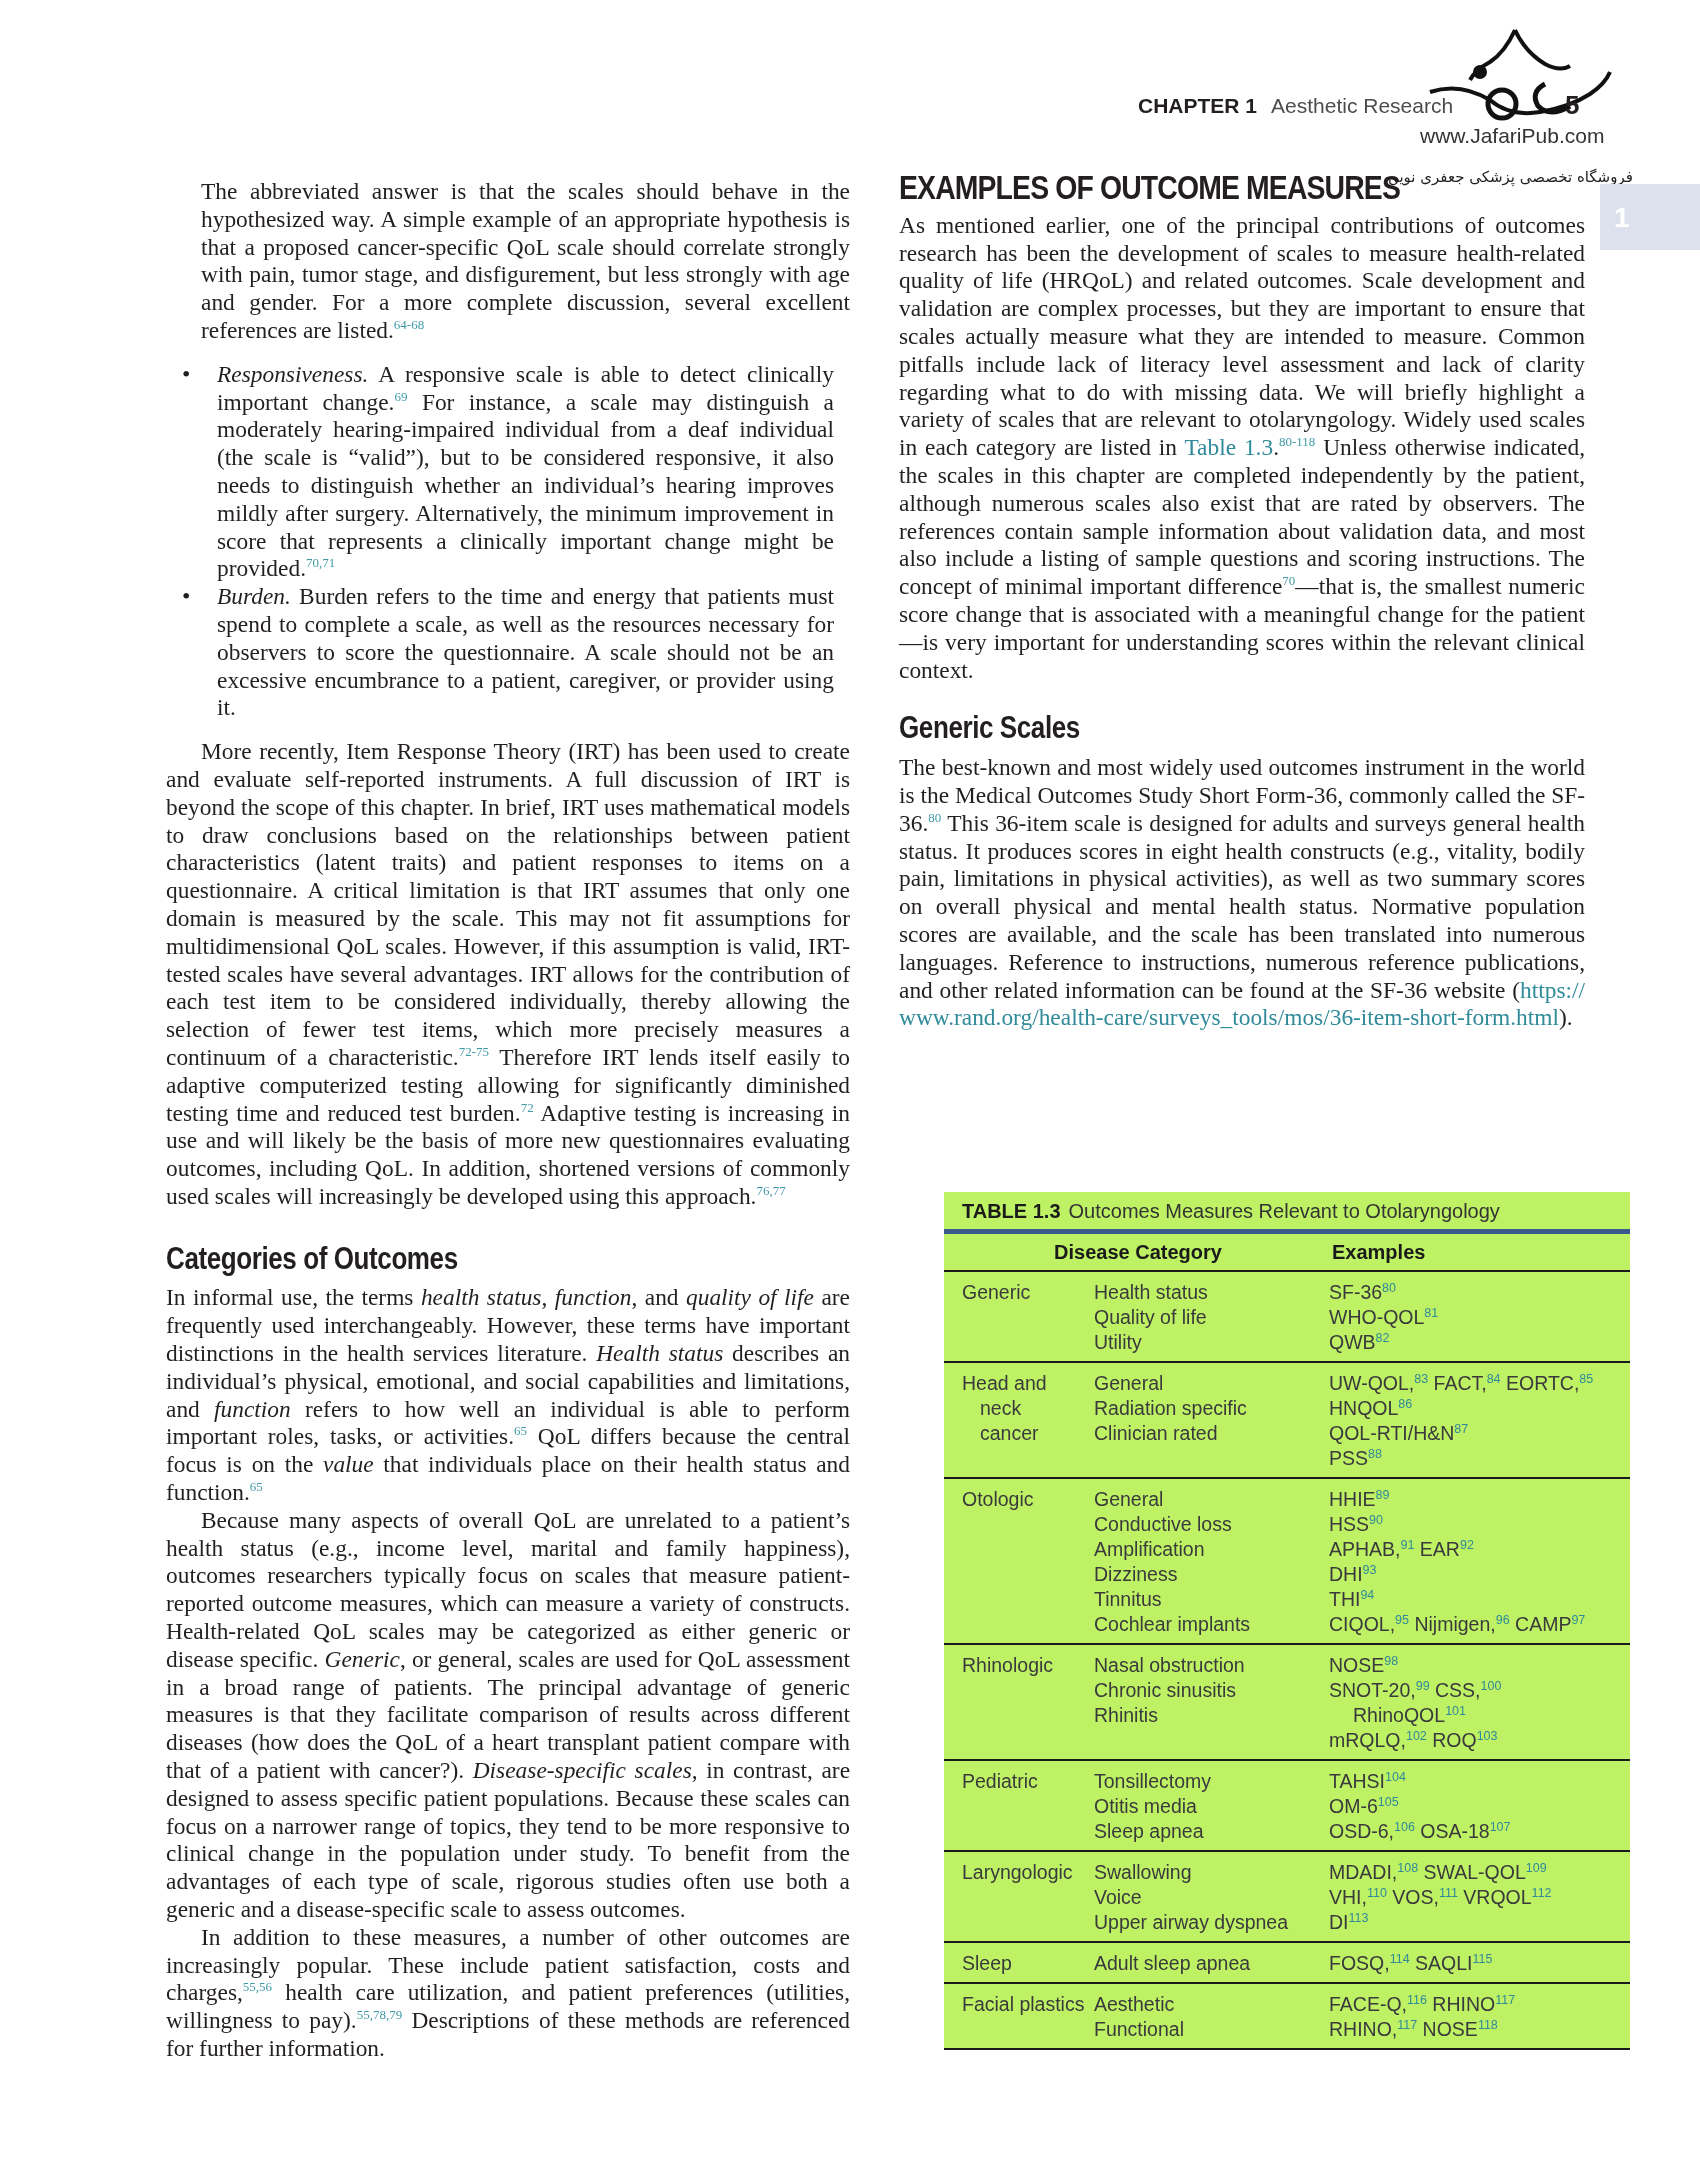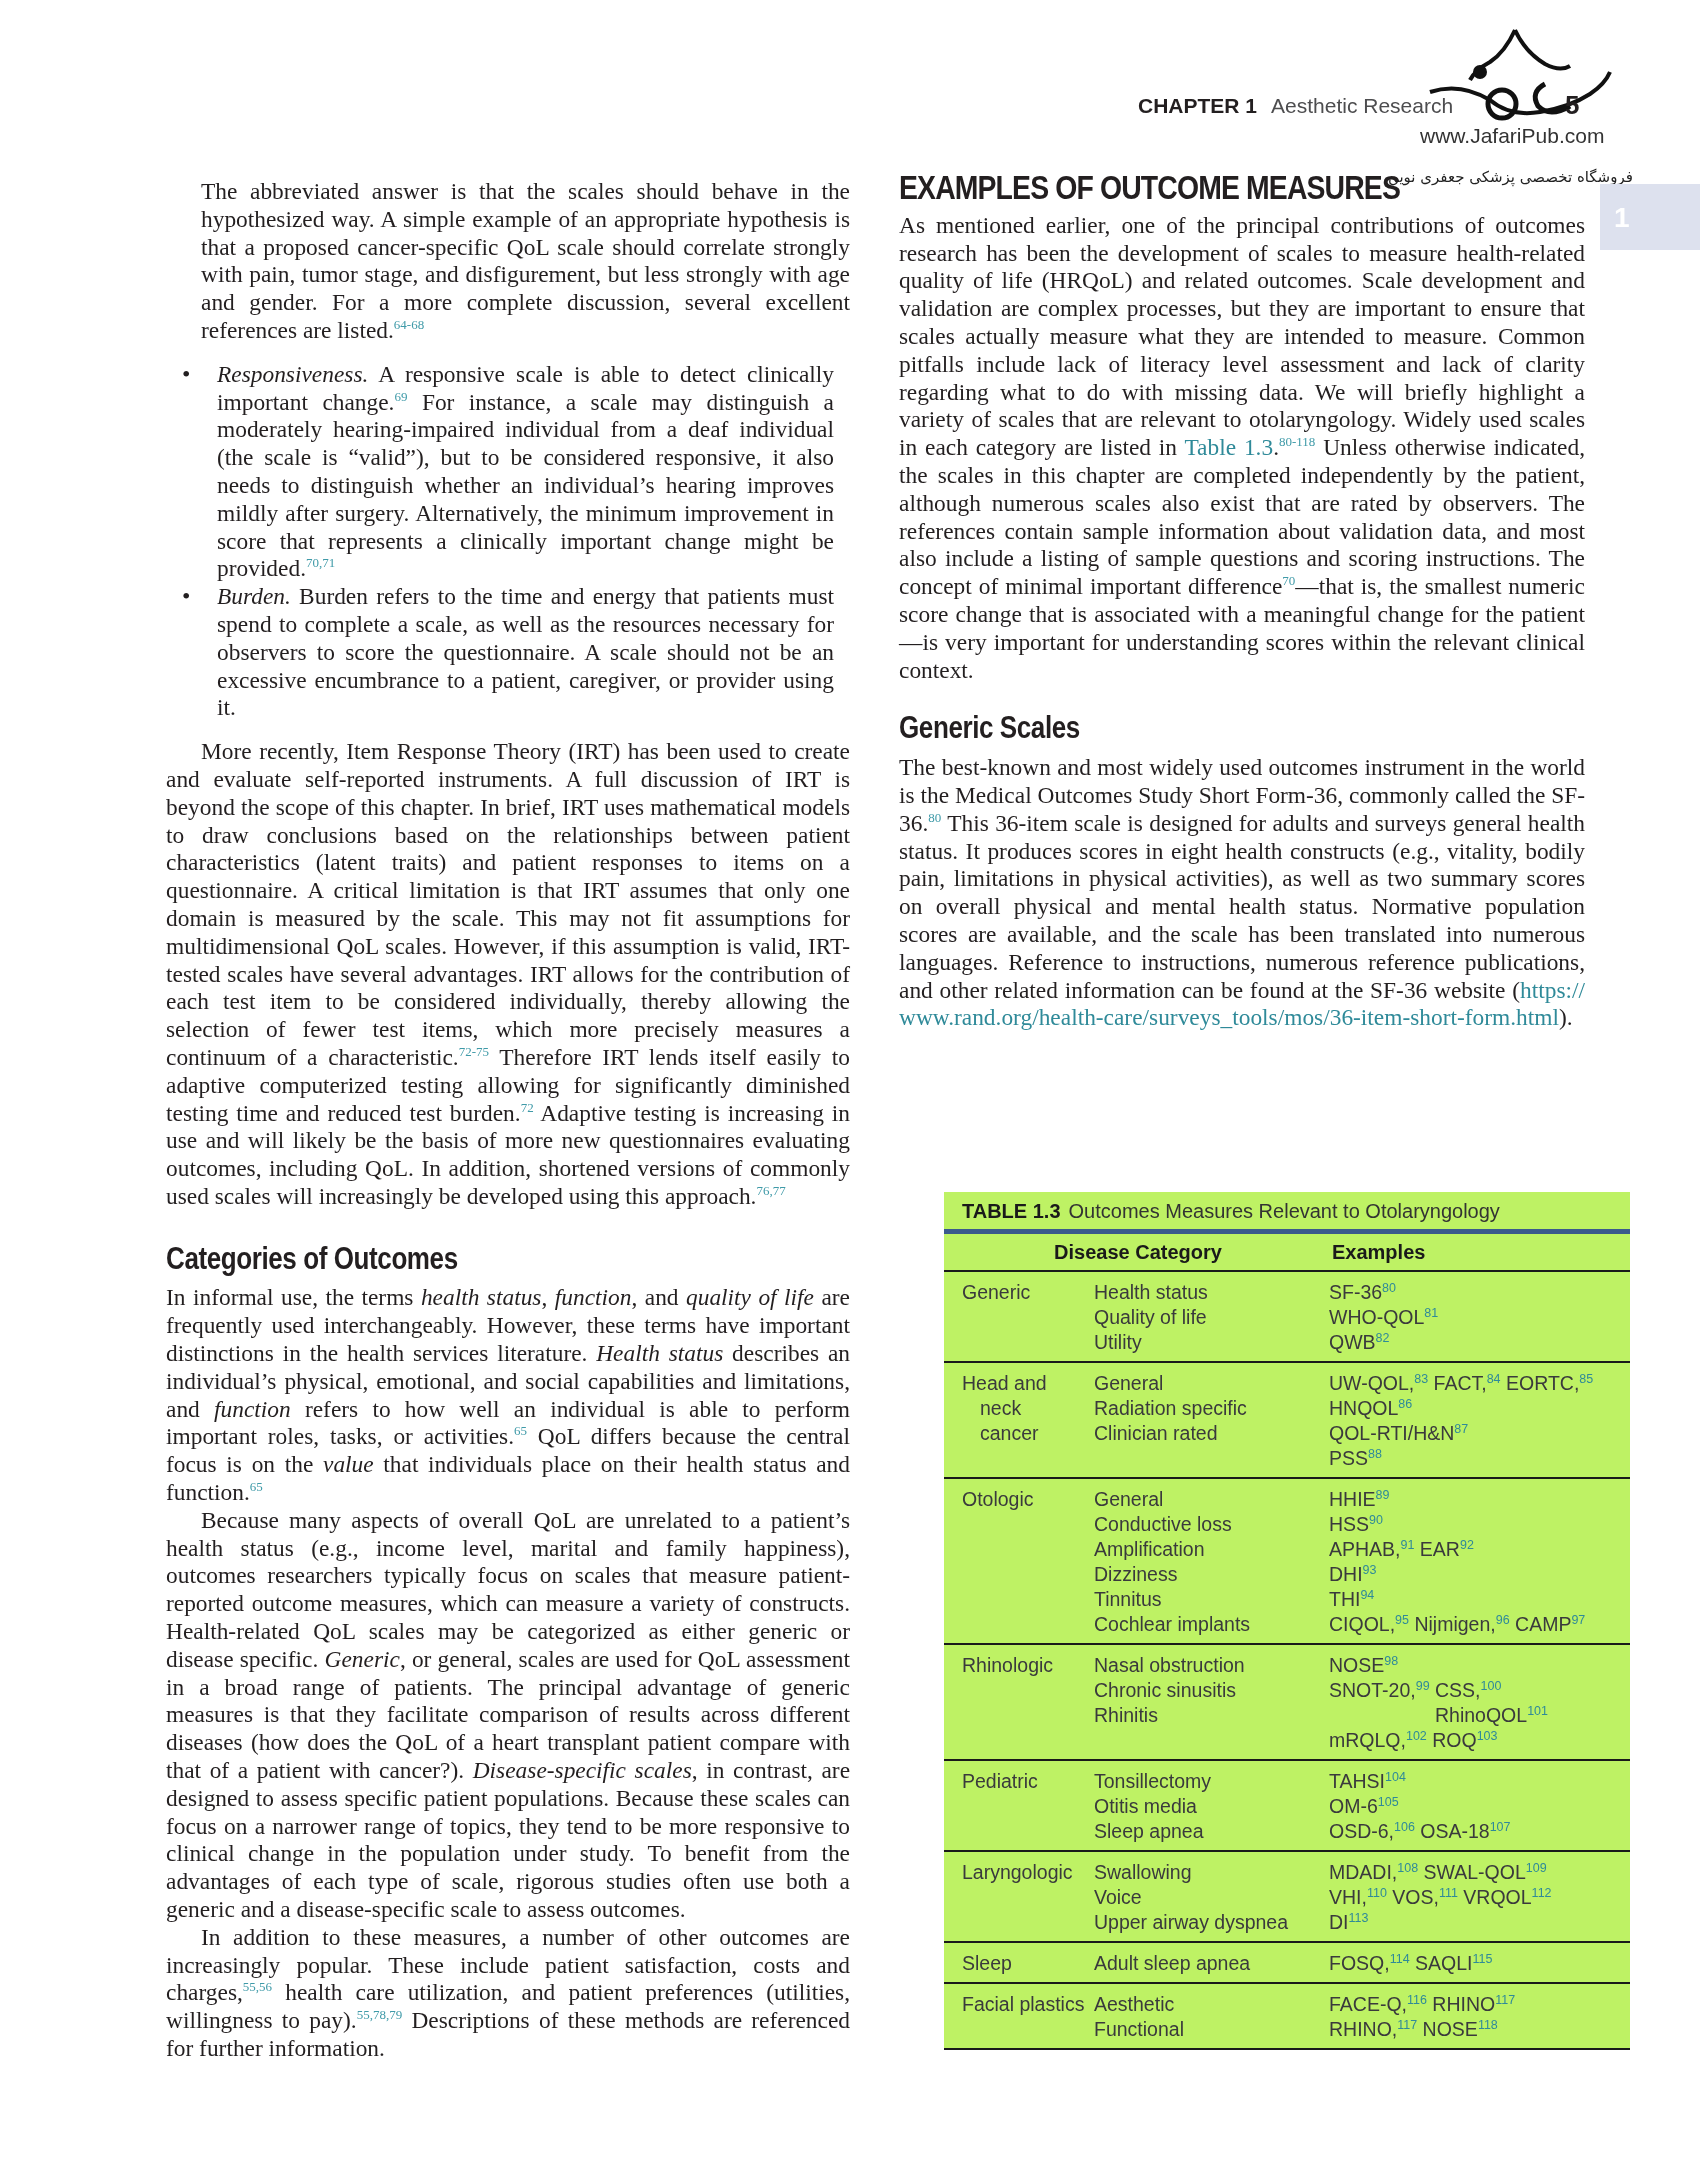--- a/index.html
+++ b/index.html
@@ -39,21 +39,21 @@
   .tbl-head { display: flex; height: 36px; align-items: center; border-bottom: 2px solid #1a1a1a; font-weight: bold; font-size: 20px; color: #1a1a1a; }
   .tbl-head .h-cat { width: 388px; text-align: center; padding-left: 0; }
   .tbl-head .h-ex { padding-left: 0; }
   .grp { display: flex; border-bottom: 2px solid #1a1a1a; padding: 8px 0 6px 0; line-height: 25px; }
   .grp .c1 { width: 150px; padding-left: 18px; box-sizing: border-box; }
   .grp .c1 span { display: block; }
   .grp .c1 span.ind { padding-left: 18px; }
   .grp .c2 { width: 223px; }
   .grp .c3 { flex: 1; padding-left: 12px; }
   .grp .c2 div, .grp .c3 div { white-space: nowrap; }
-  .grp .c3 div.ind { padding-left: 24px; text-align: center; }
+  .grp .c3 div.ind { padding-left: 24px; }
   .tbl sup { color: #2f8a99; font-size: 12.5px; vertical-align: 7px; line-height: 0; }
   .tbl-foot { padding: 10px 18px 16px 18px; color: #3a3a3c; }
 </style>
 </head>
 <body>
 
 <div class="run-head">
   <span class="ch">CHAPTER 1</span><span class="ti">Aesthetic Research</span>
 </div>
 <svg class="logo" viewBox="0 0 210 100">

